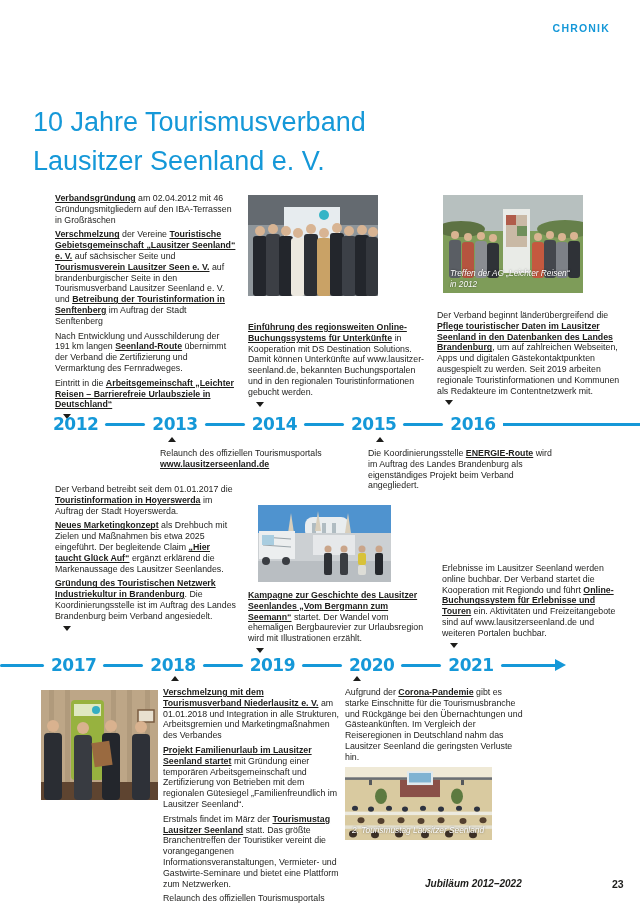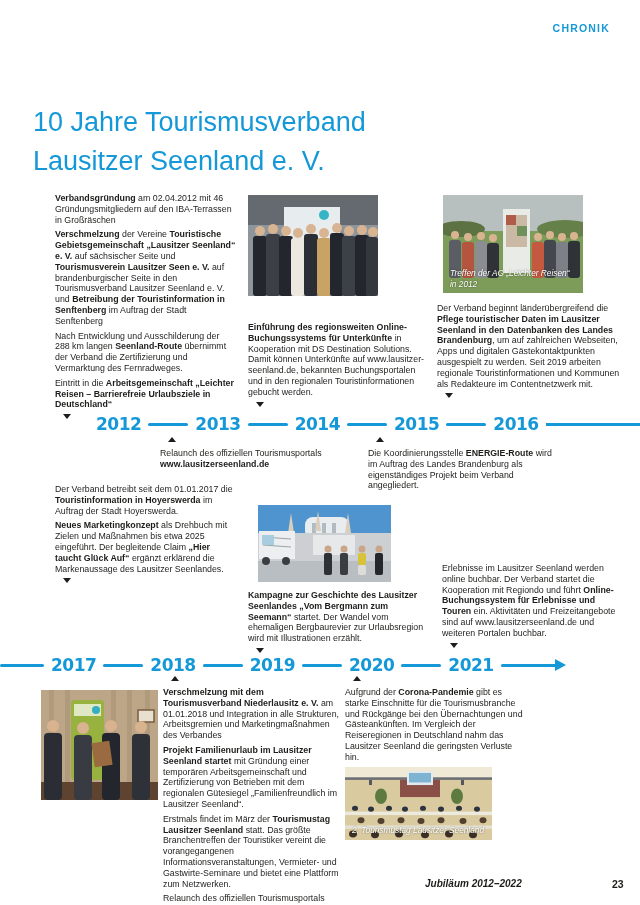--- a/index.html
+++ b/index.html
@@ -12,21 +12,21 @@
   .chronik-label {
     position:absolute; top:22px; right:30px;
     color:var(--accent); font-size:10.5px; font-weight:bold; letter-spacing:1.2px;
   }
   .title {
     position:absolute; left:33px; top:103px;
     color:var(--accent); font-size:27px; line-height:39px; font-weight:400;
   }
   .col { position:absolute; }
   .paras p { margin:0 0 4px 0; font-size:8.8px; line-height:10.8px; }
-  .paras strong { font-weight:bold; }
+  .paras strong { font-weight:bold;text-decoration:underline; }
   .mk-down {
     display:block; width:0; height:0; margin:3px 0 0 8px;
     border-left:4.5px solid transparent; border-right:4.5px solid transparent;
     border-top:5.5px solid var(--ink);
   }
   .mk-up {
     display:block; width:0; height:0; margin:0 0 6px 8px;
     border-left:4.5px solid transparent; border-right:4.5px solid transparent;
     border-bottom:5.5px solid var(--ink);
   }
@@ -35,24 +35,24 @@
   .cap {
     position:absolute; left:7px; bottom:4px; right:6px;
     color:#fff; font-style:italic; font-size:8.3px; line-height:10.3px;
     text-shadow:0 0 2px rgba(0,0,0,.55);
   }
   
   .c2012 { left:55px;  top:193px; width:181px; }
   .c2014 { left:248px; top:195px; width:182px; }
   .c2016 { left:437px; top:195px; width:186px; }
   .ph1 { width:130px; height:101px; margin-bottom:26px; }
-  .ph2 { width:140px; height:98px;  margin-left:6px; margin-bottom:10px; }
+  .ph2 { width:140px; height:98px;  margin-left:6px; margin-bottom:17px; }
   
   .timeline { position:absolute; display:flex; align-items:center; height:24px; }
-  .tl1 { left:53px; top:412px; right:0;margin-left:43px; }
+  .tl1 { left:53px; top:412px; right:0; }
   .tl2 { left:0; top:653px; width:556px; }
   .tl-year {
     color:var(--accent); font-weight:bold; font-size:17px; letter-spacing:-0.5px;
     font-family:"DejaVu Sans","Liberation Sans",sans-serif; white-space:nowrap;
   }
   .tl-seg { height:3px; background:var(--accent); border-radius:2px; margin:0 7px; flex:0 0 40px; }
   .tl-seg.lead { flex:0 0 44px; margin-left:0; }
   .tl-seg.grow { flex:1 1 auto; margin-right:0; border-radius:0; }
   .tl-seg.tail { flex:0 0 56px; margin-right:0; }
   .tl-arrow {
@@ -90,21 +90,21 @@
 
   <div class="title">
     <div>10 Jahre Tourismusverband</div>
     <div>Lausitzer Seenland e. V.</div>
   </div>
 
   <div class="col c2012">
     <div class="paras">
         <p><strong>Verbandsgründung</strong><span> am 02.04.2012 mit 46 Gründungsmitgliedern auf den IBA-Terrassen in Großräschen</span></p>
         <p><strong>Verschmelzung</strong><span> der Vereine </span><strong>Touristische Gebietsgemeinschaft „Lausitzer Seenland“ e. V.</strong><span> auf sächsischer Seite und </span><strong>Tourismusverein Lausitzer Seen e. V.</strong><span> auf brandenburgischer Seite in den Tourismusverband Lausitzer Seenland e. V. und </span><strong>Betreibung der Touristinformation in Senftenberg</strong><span> im Auftrag der Stadt Senftenberg</span></p>
-        <p><span>Nach Entwicklung und Ausschilderung der 288 km langen </span><strong>Seenland-Route</strong><span> übernimmt der Verband die Zertifizierung und Vermarktung des Fernradweges.</span></p>
+        <p><span>Nach Entwicklung und Ausschilderung der 191 km langen </span><strong>Seenland-Route</strong><span> übernimmt der Verband die Zertifizierung und Vermarktung des Fernradweges.</span></p>
         <p><span>Eintritt in die </span><strong>Arbeitsgemeinschaft „Leichter Reisen – Barrierefreie Urlaubsziele in Deutschland“</strong></p>
       </div>
     <span class="mk-down"></span>
   </div>
 
   <div class="col c2014">
     <div class="photo ph1">
       <svg viewBox="0 0 130 101" preserveAspectRatio="none">
         <rect width="130" height="101" fill="#8f969b"></rect>
         <rect width="130" height="30" fill="#646a70"></rect>
@@ -202,20 +202,21 @@
     <span class="mk-up"></span>
     <div class="paras">
         <p><span>Die Koordinierungsstelle </span><strong>ENERGIE-Route</strong><span> wird im Auftrag des Landes Brandenburg als eigenständiges Projekt beim Verband angegliedert.</span></p>
       </div>
   </div>
 
   <div class="col c2017">
     <div class="paras">
         <p><span>Der Verband betreibt seit dem 01.01.2017 die </span><strong>Touristinformation in Hoyerswerda</strong><span> im Auftrag der Stadt Hoyerswerda.</span></p>
         <p><strong>Neues Marketingkonzept</strong><span> als Drehbuch mit Zielen und Maßnahmen bis etwa 2025 eingeführt. Der begleitende Claim </span><strong>„Hier taucht Glück Auf“</strong><span> ergänzt erklärend die Markenaussage des Lausitzer Seenlandes.</span></p>
+        <p><strong>Gründung des Touristischen Netzwerk Industriekultur in Brandenburg</strong><span>. Die Koordinierungsstelle ist im Auftrag des Landes Brandenburg beim Verband angesiedelt.</span></p>
       </div>
     <span class="mk-down"></span>
   </div>
 
   <div class="col c2019">
     <div class="photo ph3">
       <svg viewBox="0 0 133 77" preserveAspectRatio="none">
         <rect width="133" height="77" fill="#b9bec2"></rect>
         <rect width="133" height="28" fill="#4f93cf"></rect>
         <rect x="47" y="12" width="44" height="22" rx="8" fill="#e9edef"></rect>

